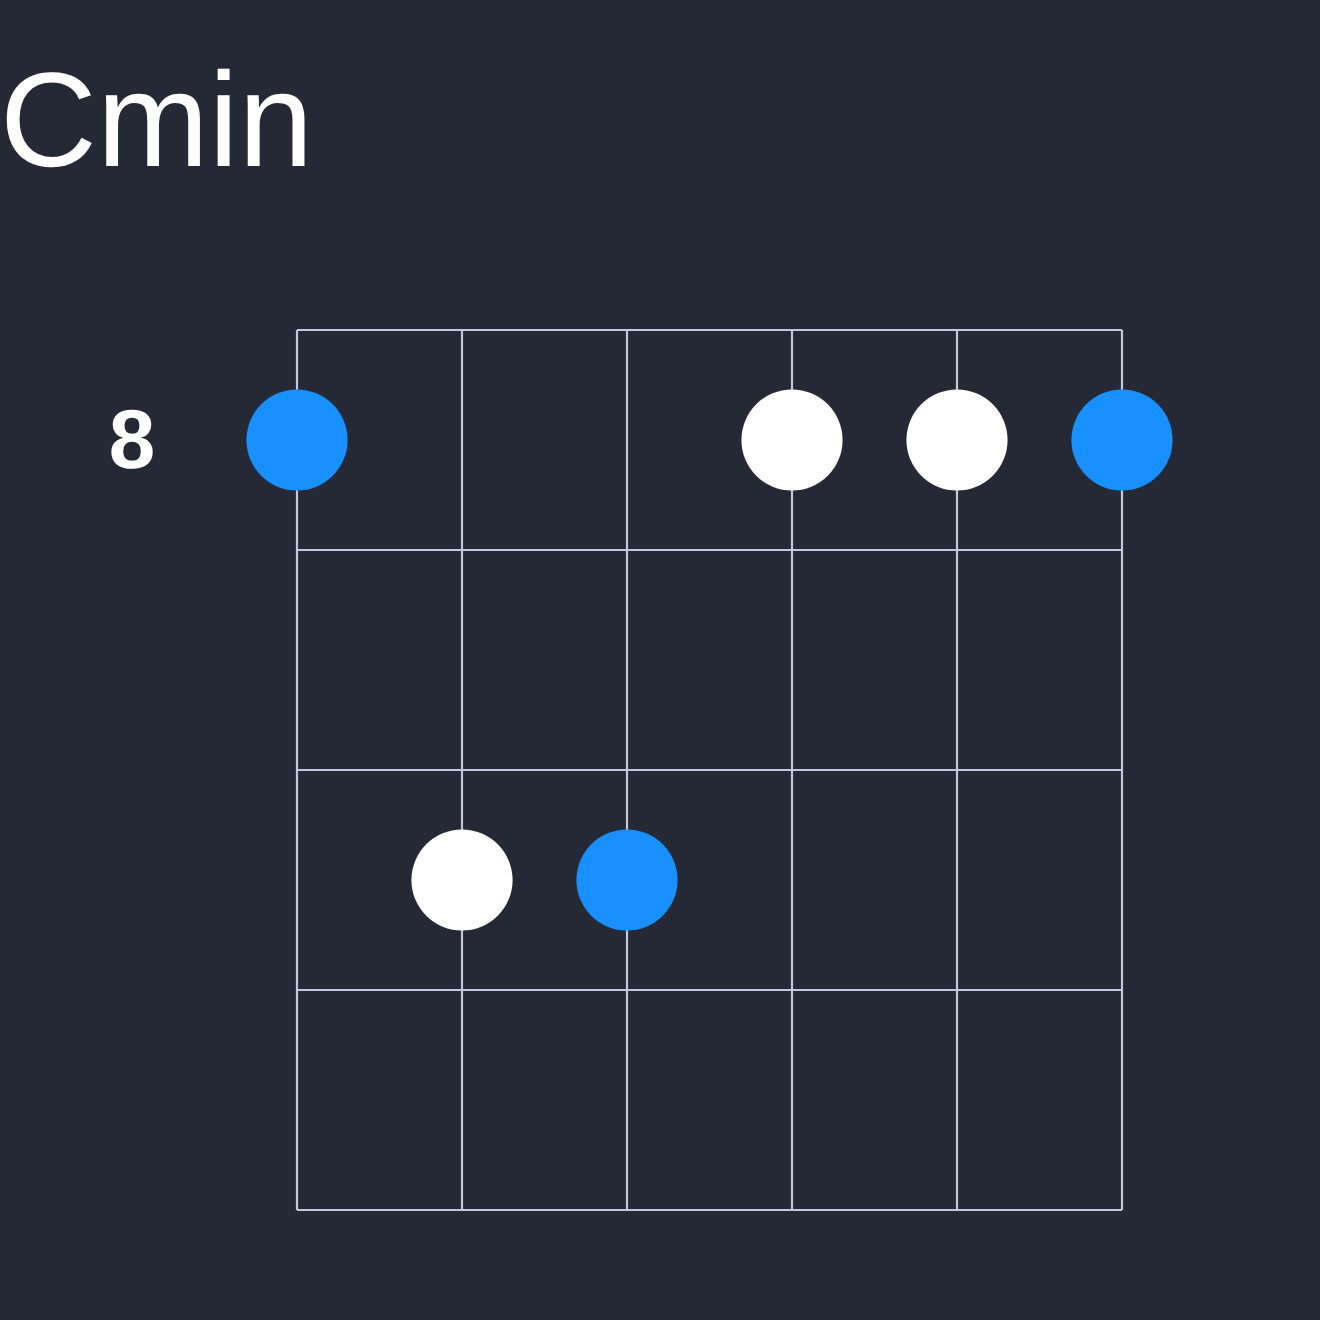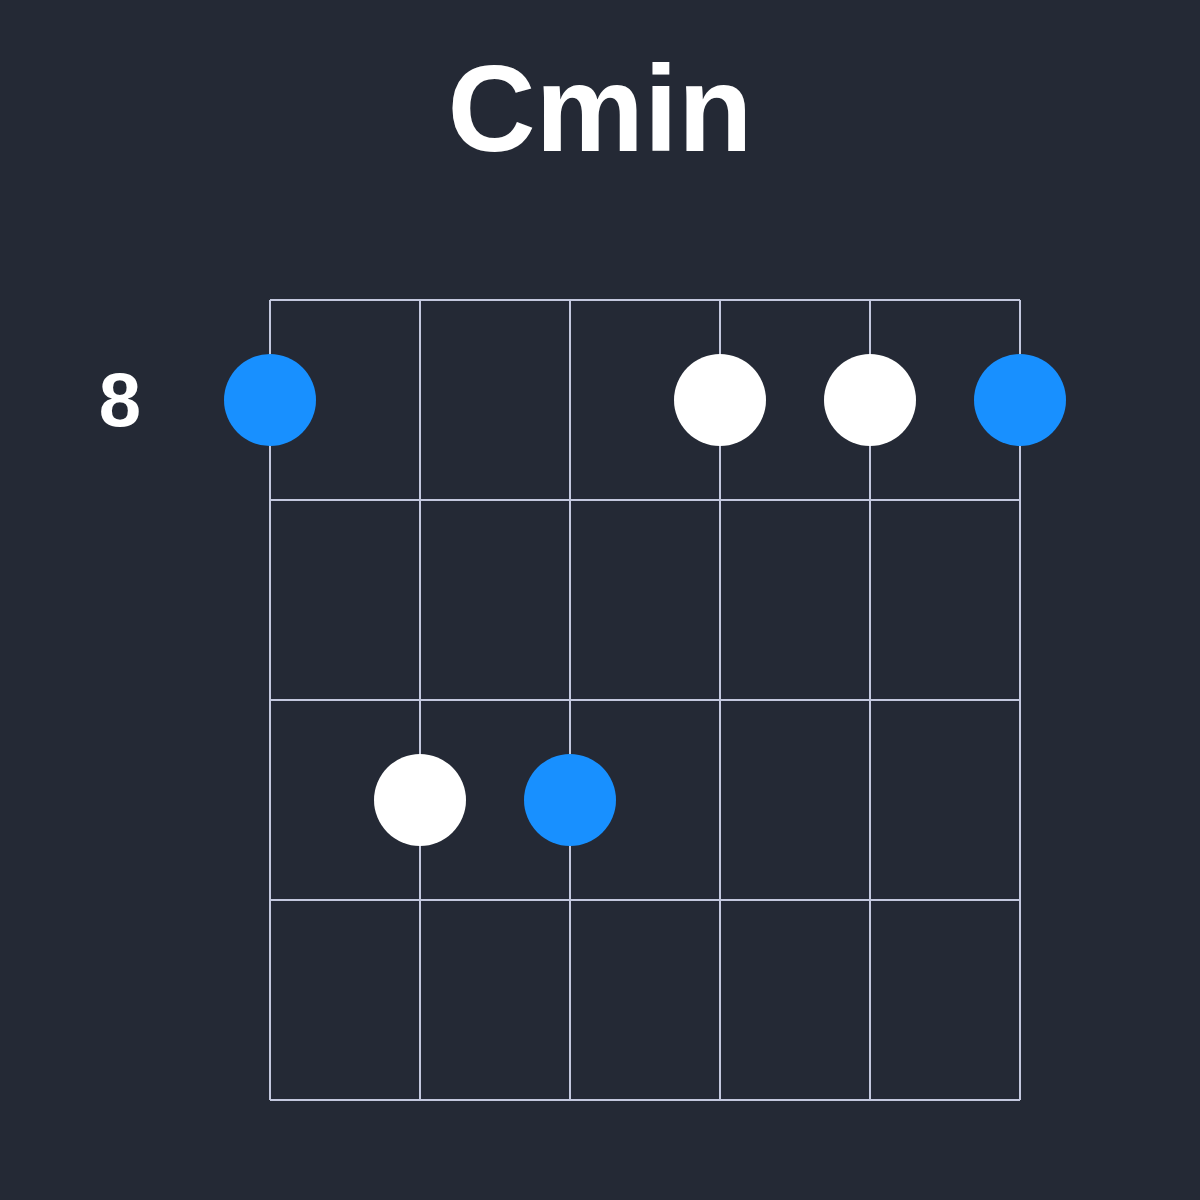--- a/index.html
+++ b/index.html
@@ -6,23 +6,23 @@
     body {
       width: 1200px; height: 1200px;
       background: #242935;
       position: relative;
       overflow: hidden;
       font-family: "Liberation Sans", sans-serif;
     }
     .title {
       position: absolute;
       left: 0; top: 44px; width: 1200px;
-      text-align: center;
+      text-align: left;
       color: #ffffff;
-      font-weight: bold;
+      font-weight: normal;
       font-size: 122px;
       line-height: 130px;
     }
     .fret-label {
       position: absolute;
       left: 60px; top: 360px; width: 120px;
       text-align: center;
       color: #ffffff;
       font-weight: bold;
       font-size: 76px;

